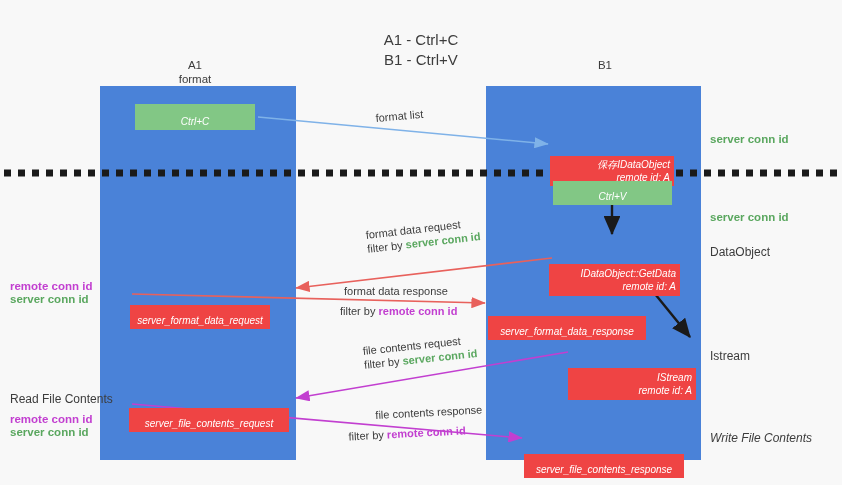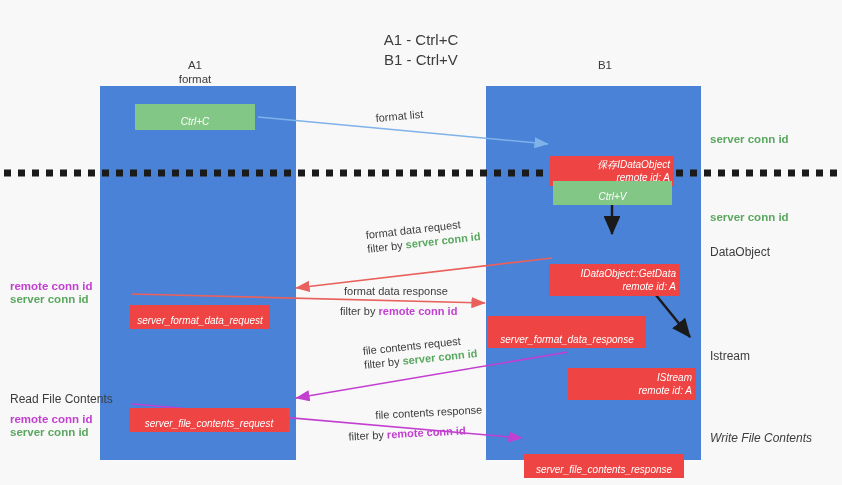--- a/index.html
+++ b/index.html
@@ -132,21 +132,21 @@
 
   <div class="abs box orange" style="left:568px;top:340px;width:128px;height:32px;flex-direction:column;">
     <span>IStream</span>
     <span>remote id: A</span>
   </div>
 
   <div class="abs box orange" style="left:130px;top:277px;width:140px;height:24px;">
     <span>server_format_data_request</span>
   </div>
 
-  <div class="abs box orange" style="left:488px;top:288px;width:158px;height:32px;">
+  <div class="abs box orange" style="left:488px;top:288px;width:158px;height:24px;">
     <span>server_format_data_response</span>
   </div>
 
   <div class="abs box orange" style="left:129px;top:380px;width:160px;height:24px;">
     <span>server_file_contents_request</span>
   </div>
 
   <div class="abs box orange" style="left:524px;top:426px;width:160px;height:24px;">
     <span>server_file_contents_response</span>
   </div>

